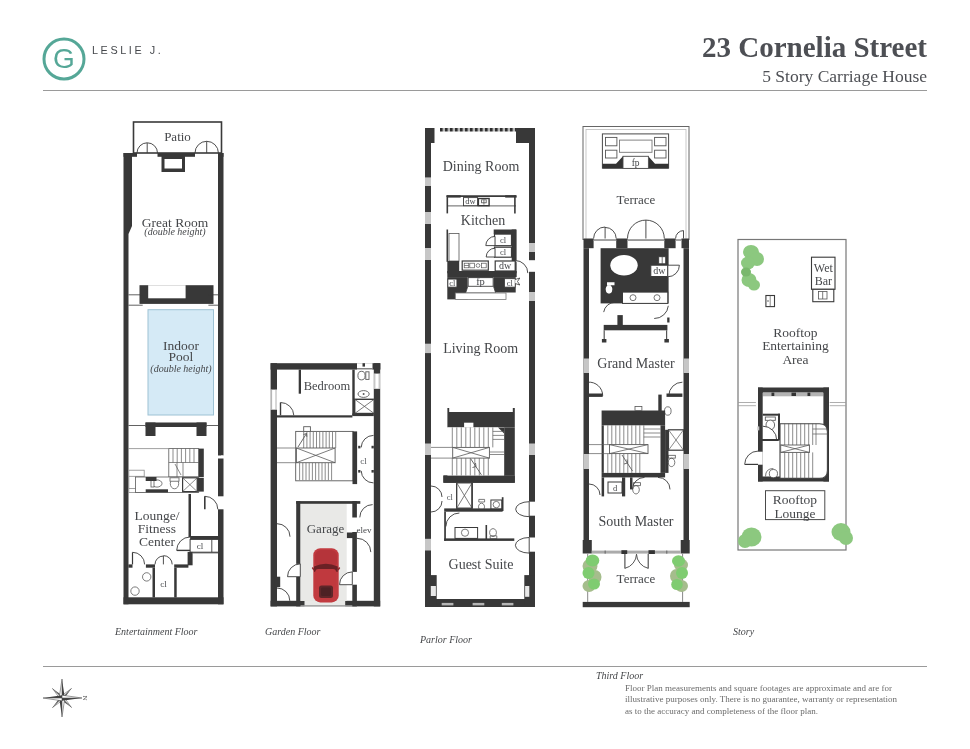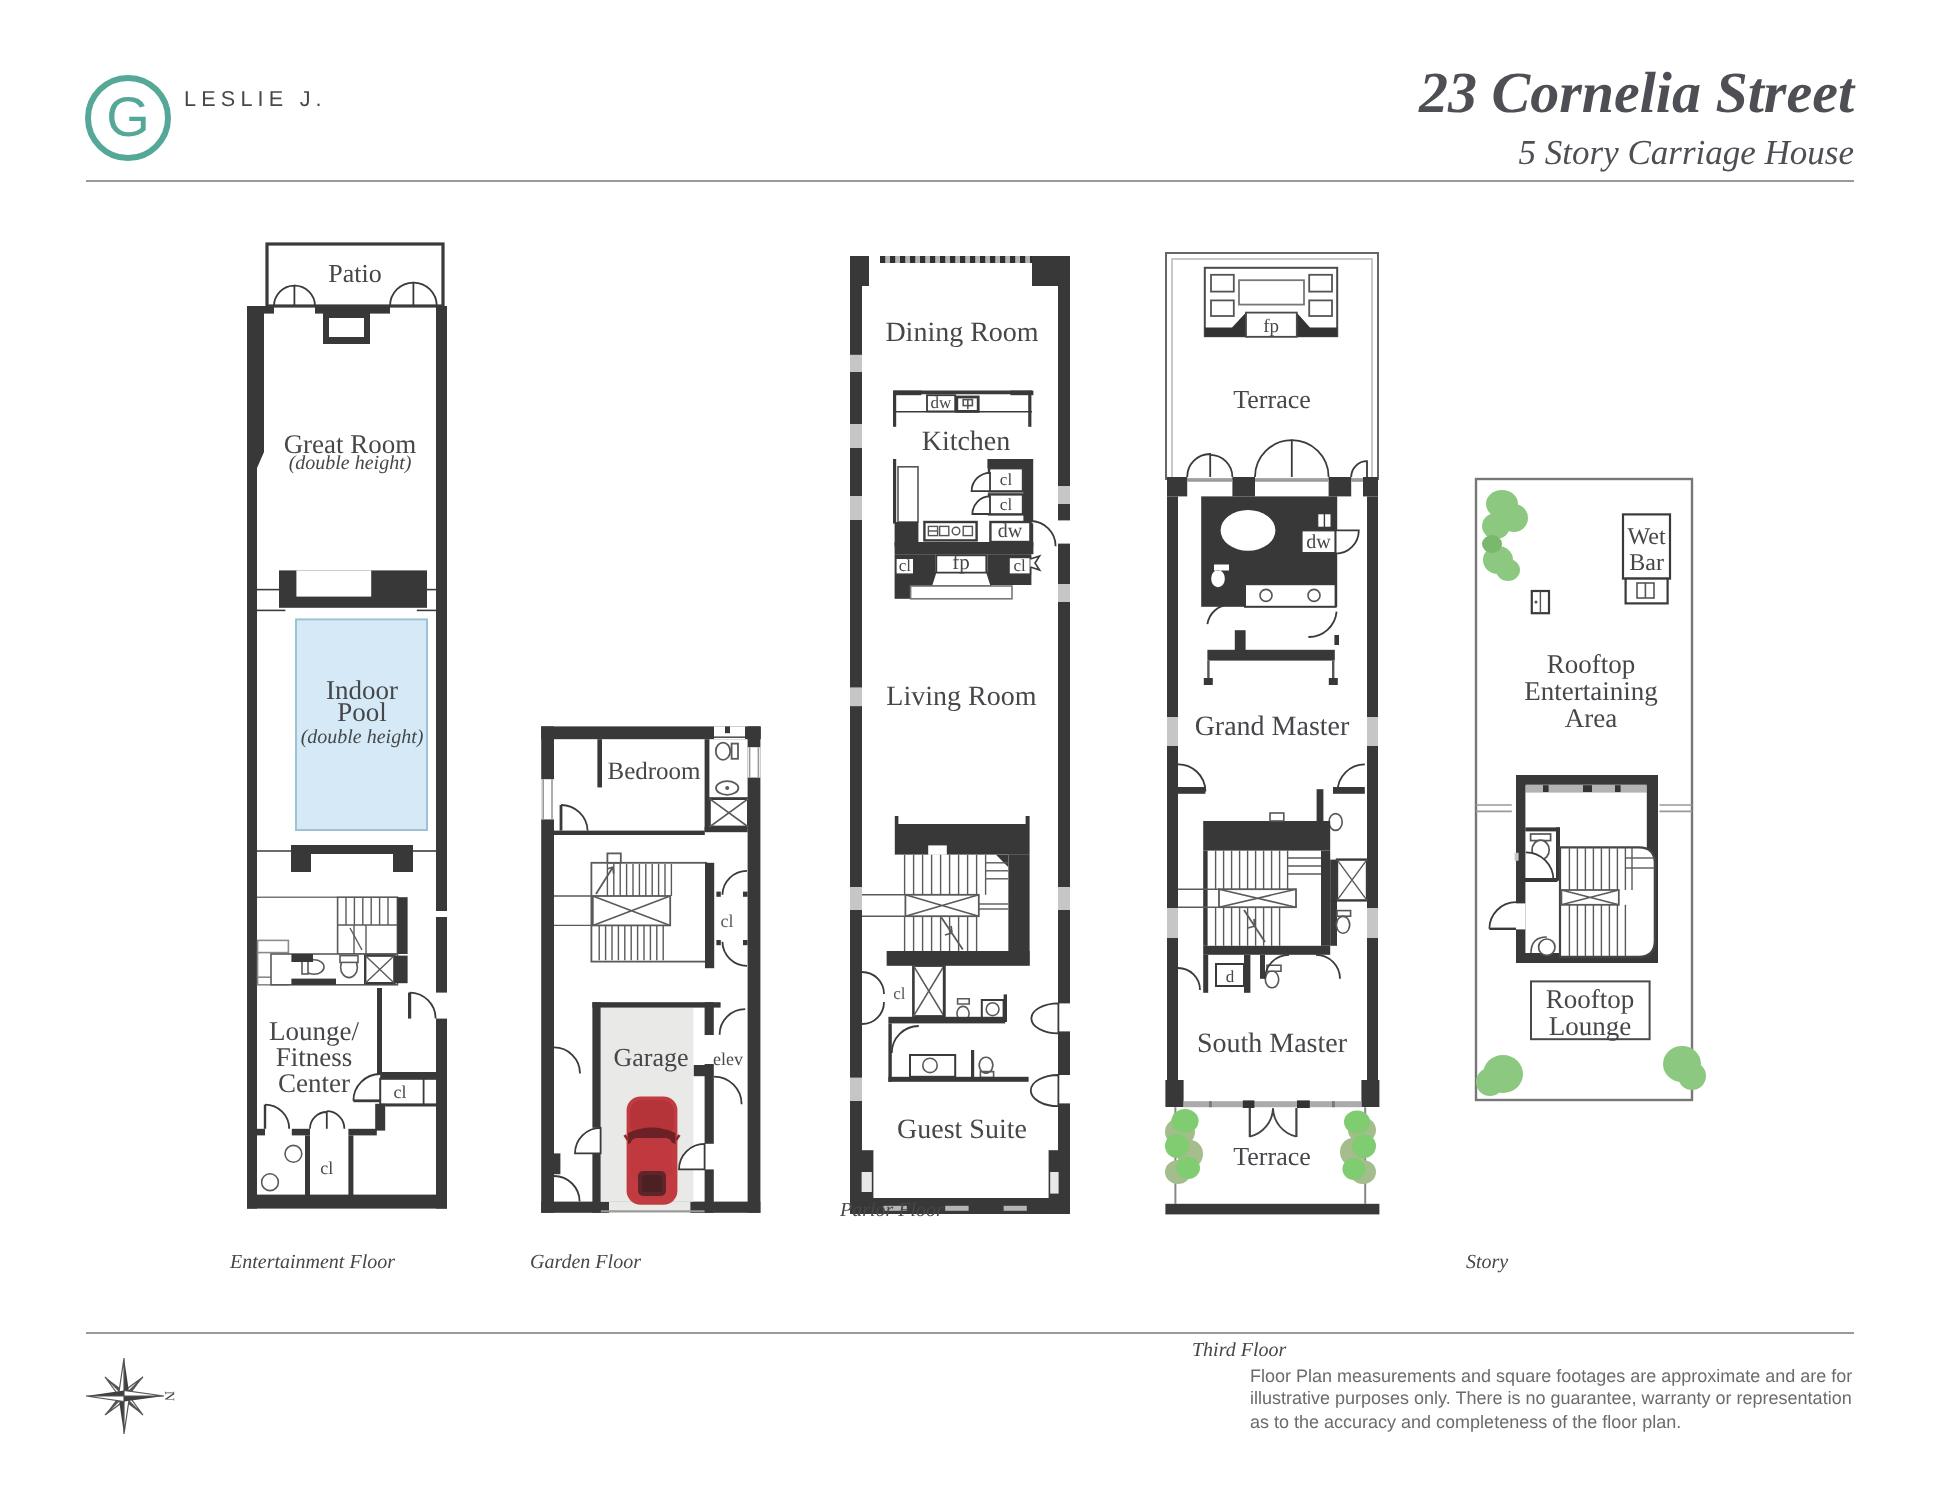--- a/index.html
+++ b/index.html
@@ -14,21 +14,21 @@
 <div id="page">
 
 <div class="abs" style="left:42px;top:37px;width:44px;height:44px;">
 <svg width="44" height="44" viewBox="0 0 44 44">
 <circle cx="22" cy="22" r="20" fill="none" stroke="#55a797" stroke-width="3"></circle>
 <text x="22" y="31" text-anchor="middle" font-family="Liberation Sans, sans-serif" font-size="28" fill="#55a797">G</text>
 </svg>
 </div>
 <div class="abs" style="left:92px;top:43.5px;font-family:'Liberation Sans',sans-serif;font-weight:normal;font-size:10.8px;letter-spacing:2.6px;color:#45484c;">LESLIE&nbsp;J.</div>
 
-<div class="abs" style="right:43px;top:33px;width:500px;text-align:right;font-style:italic;color:#4d4f54;">
+<div class="abs" style="right:43px;top:33px;width:500px;text-align:right;color:#4d4f54;">
   <div style="font-size:29px;font-weight:bold;line-height:1.0;">23 Cornelia Street</div>
   <div style="font-size:17.5px;margin-top:4px;">5 Story Carriage House</div>
 </div>
 
 <div class="abs" style="left:43px;top:90px;width:884px;height:1px;background:#9a9a9a;"></div>
 
 <div class="abs" style="left:115px;top:114px;">
 <svg width="125" height="495" viewBox="0 0 125 495" fill="none">
 <g stroke="none">
 
@@ -420,21 +420,21 @@
 <text x="83" y="137" text-anchor="middle" font-size="8.5">cl</text>
 <text x="85" y="150.5" text-anchor="middle" font-size="10">dw</text>
 <text x="32.4" y="167.5" text-anchor="middle" font-size="8.5">cl</text>
 <text x="89.8" y="167.5" text-anchor="middle" font-size="8.5">cl</text>
 <text x="60.5" y="166.5" text-anchor="middle" font-size="10.5">fp</text>
 <text x="60.7" y="234.5" text-anchor="middle" font-size="14">Living Room</text>
 <text x="61" y="451" text-anchor="middle" font-size="14">Guest Suite</text>
 </g>
 </svg>
 </div>
-<div class="flabel" style="left:420px;top:600px;width:120px;font-style:italic;">Parlor Floor</div>
+<div class="flabel" style="left:420px;top:634px;width:120px;font-style:italic;">Parlor Floor</div>
 
 <div class="abs" style="left:578px;top:118px;">
 <svg width="118" height="494" viewBox="0 0 118 494" fill="none">
 
 <rect x="5" y="8.5" width="106" height="113" fill="#fff" stroke="#666" stroke-width="1"></rect>
 <rect x="8" y="11.5" width="100" height="110" fill="none" stroke="#bbb" stroke-width="0.8"></rect>
 
 <rect x="24.4" y="15.9" width="66.2" height="34.2" fill="#fff" stroke="#4a4a4a" stroke-width="1"></rect>
 <rect x="27.5" y="19.4" width="11.4" height="8.4" fill="#fff" stroke="#555" stroke-width="0.9"></rect>
 <rect x="27.5" y="32.2" width="11.4" height="7.8" fill="#fff" stroke="#555" stroke-width="0.9"></rect>
@@ -722,17 +722,17 @@
             <path d="M 0,19 L 2.8,0 L 0,0 Z" fill="#fff" stroke="#555" stroke-width="0.6"></path>
 <path d="M -19,0 L 0,-2.8 L 0,0 Z" fill="#3f3f3f"></path>
             <path d="M -19,0 L 0,2.8 L 0,0 Z" fill="#fff" stroke="#555" stroke-width="0.6"></path>
 <path d="M 20,0 L 0,2.8 L 0,0 Z" fill="#3f3f3f"></path>
             <path d="M 20,0 L 0,-2.8 L 0,0 Z" fill="#fff" stroke="#555" stroke-width="0.6"></path>
 </g>
 <text x="23" y="2.5" font-family="Liberation Serif, serif" font-size="7" fill="#444" transform="rotate(90 23 0)" text-anchor="middle">N</text>
 </g>
 </svg>
 </div>
-<div class="abs" style="left:625px;top:682.5px;width:320px;font-family:Liberation Sans, sans-serif;font-size:9px;line-height:11.5px;color:#6b6b6b;white-space:nowrap;">
+<div class="abs" style="left:625px;top:682.5px;width:320px;font-family:Liberation Serif, serif;font-size:9px;line-height:11.5px;color:#6b6b6b;white-space:nowrap;">
 Floor Plan measurements and square footages are approximate and are for<br>illustrative purposes only. There is no guarantee, warranty or representation<br>as to the accuracy and completeness of the floor plan.
 </div>
 
 </div>
 
 </body></html>

